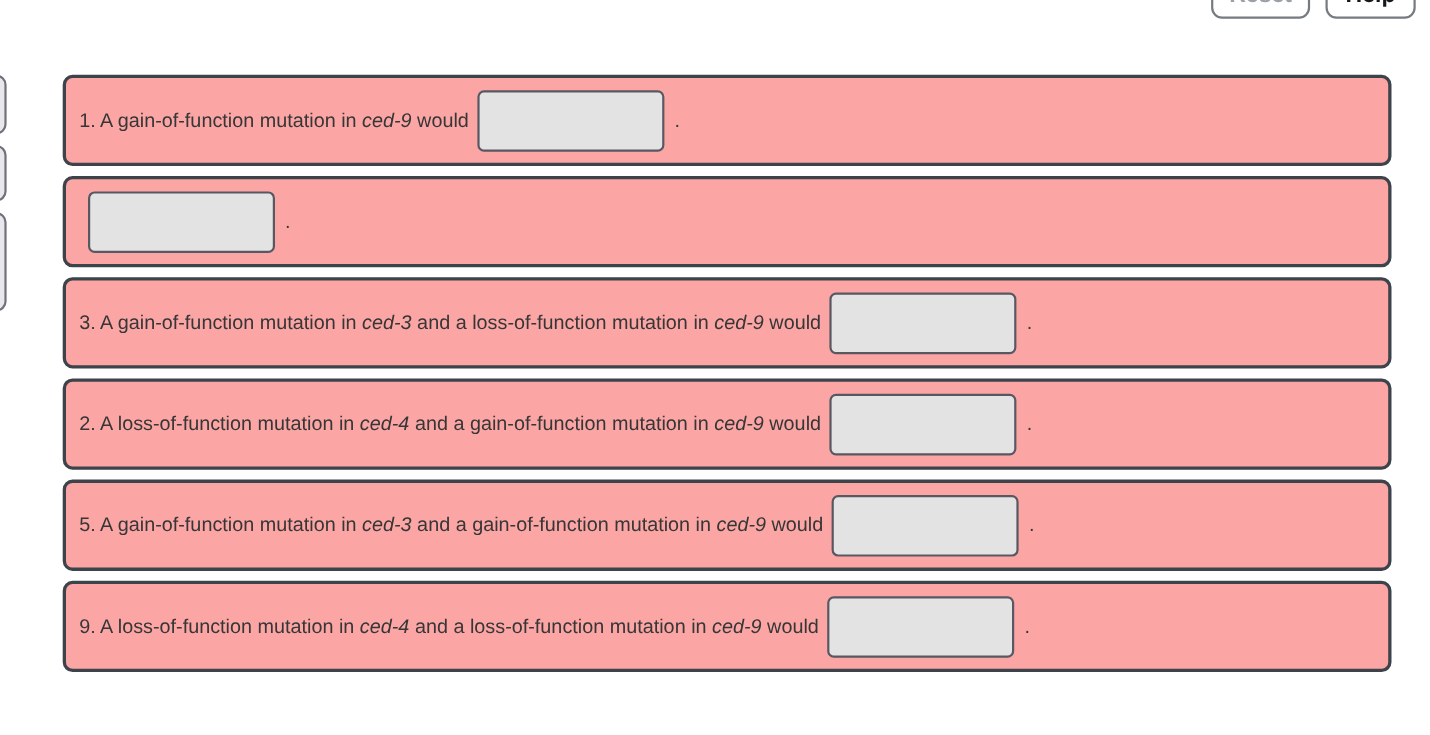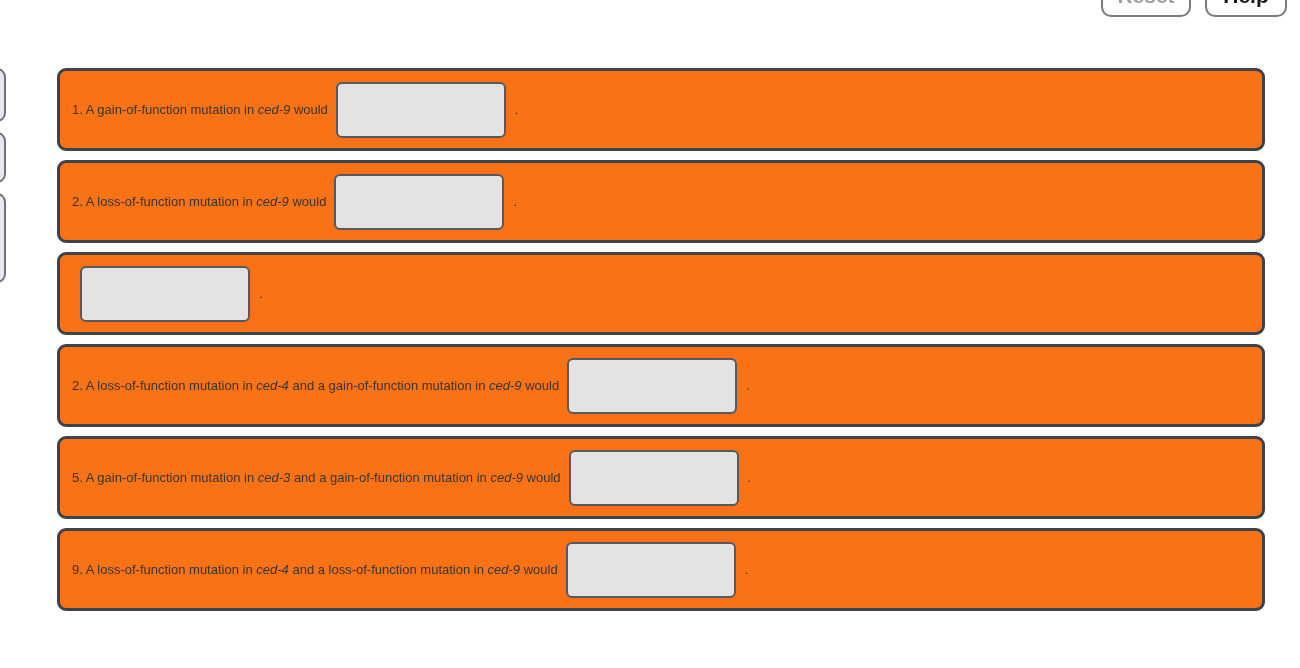--- a/index.html
+++ b/index.html
@@ -34,27 +34,27 @@
     cursor:grab;
   }
   .chip:nth-child(1) { top:68px;  height:54px; }
   .chip:nth-child(2) { top:132px; height:51px; }
   .chip:nth-child(3) { top:193px; height:90px; }
 
   
   .questions { position:absolute; left:57px; top:68px; width:1208px; }
   .panel {
     width:100%; height:83px;
-    background:#f97316;
+    background:#fca5a5;
     border:3px solid var(--panel_border, #3c434a);
     border-radius:9px;
     margin-bottom:9px;
     display:flex; align-items:center;
     padding:0 12px;
-    font-size:13px;
+    font-size:18px;
   }
   .qtext { white-space:pre; }
   .qtext em { font-style:italic; }
   .blank {
     flex:none; width:170px; height:56px;
     background:var(--blank_fill, #e3e3e3);
     border:2px solid var(--blank_border, #585863);
     border-radius:6px;
     margin-left:8px;
   }
@@ -73,26 +73,26 @@
   </div>
 
 <div class="questions" id="questions">
   <div class="panel">
     <span class="qtext"><span>1. A gain-of-function mutation in </span><em>ced-9</em><span> would</span></span>
     <span class="blank"></span>
     <span class="period">.</span>
   </div>
 
   <div class="panel">
-    <span class="qtext"><span>2. A loss-of-function mutation in </span><em>ced-9</em><span> would</span></span>
     <span class="blank"></span>
     <span class="period">.</span>
   </div>
 
   <div class="panel">
+    <span class="qtext"><span>3. A gain-of-function mutation in </span><em>ced-3</em><span> and a loss-of-function mutation in </span><em>ced-9</em><span> would</span></span>
     <span class="blank"></span>
     <span class="period">.</span>
   </div>
 
   <div class="panel">
     <span class="qtext"><span>2. A loss-of-function mutation in </span><em>ced-4</em><span> and a gain-of-function mutation in </span><em>ced-9</em><span> would</span></span>
     <span class="blank"></span>
     <span class="period">.</span>
   </div>
 

